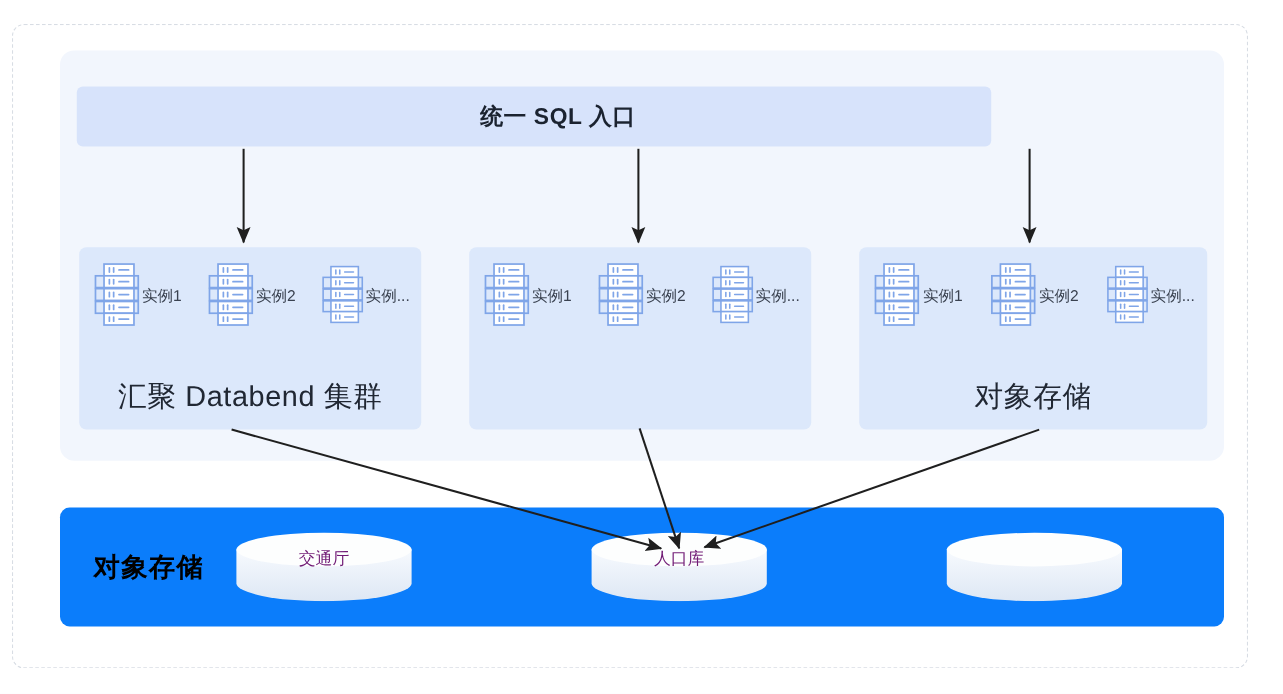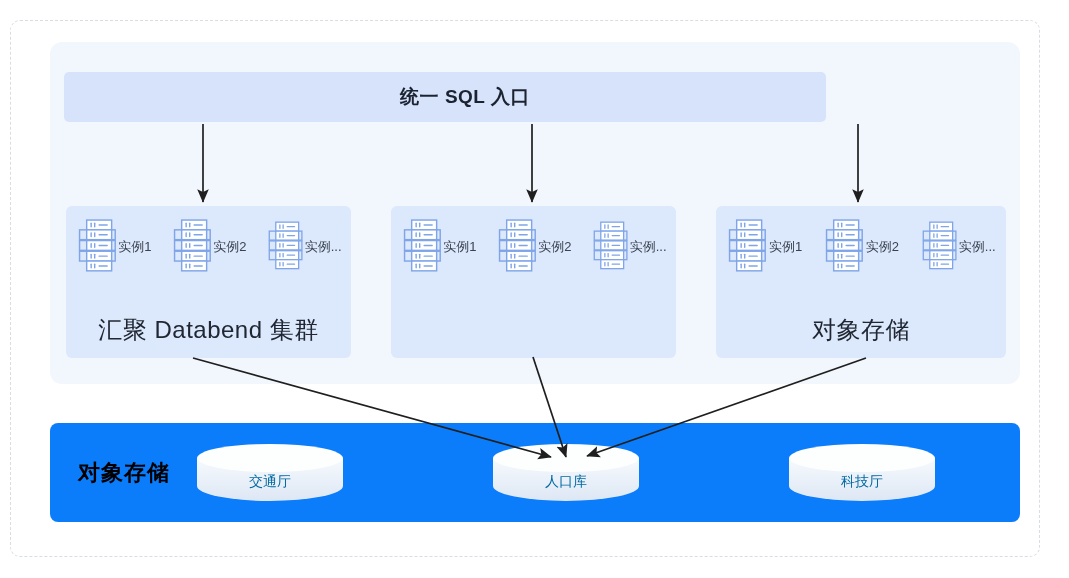--- a/index.html
+++ b/index.html
@@ -146,25 +146,25 @@
     width: 148px;
     height: 58px;
   }
   .cylinder.cy0 { left: 196px; }
   .cylinder.cy1 { left: 492px; }
   .cylinder.cy2 { left: 788px; }
   .cylinder svg { display: block; }
   .cylinder-label {
     position: absolute;
     left: 0;
-    top: 30px;
+    top: 14px;
     width: 100%;
     text-align: center;
     font-size: 14px;
-    color: #0369a1;
+    color: #701a75;
   }
 
   
   .arrows {
     position: absolute;
     left: 0;
     top: 0;
     width: 1069px;
     height: 578px;
     pointer-events: none;
@@ -524,21 +524,20 @@
     <svg width="148" height="58" viewBox="0 0 148 58">
       <defs>
         <linearGradient id="cylBody2" x1="0" y1="0" x2="0" y2="1">
           <stop offset="0%" stop-color="#f7fafe"></stop>
           <stop offset="100%" stop-color="#dde7f4"></stop>
         </linearGradient>
       </defs>
       <path d="M1,15 L1,43 A73,15 0 0 0 147,43 L147,15 Z" fill="url(#cylBody2)"></path>
       <ellipse cx="74" cy="15" rx="73" ry="14" fill="#fdfefe"></ellipse>
     </svg>
-    <span class="cylinder-label">科技厅</span>
   </div>
 
   <svg class="arrows" viewBox="0 0 1069 578">
     <defs>
       <marker id="arrowHead" markerWidth="9" markerHeight="9" refX="7.5" refY="4" orient="auto" markerUnits="strokeWidth">
         <path d="M0,0.6 L8,4 L0,7.4 L1.6,4 Z" fill="#1f1f1f"></path>
       </marker>
     </defs>
 
     <g stroke="#1f1f1f" stroke-width="1.7" fill="none" marker-end="url(#arrowHead)">

